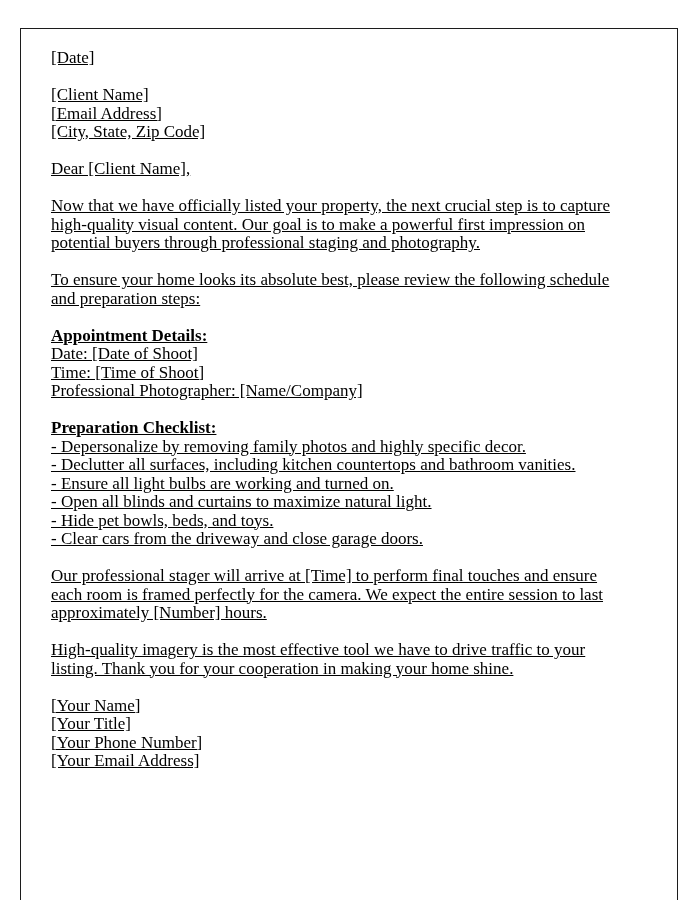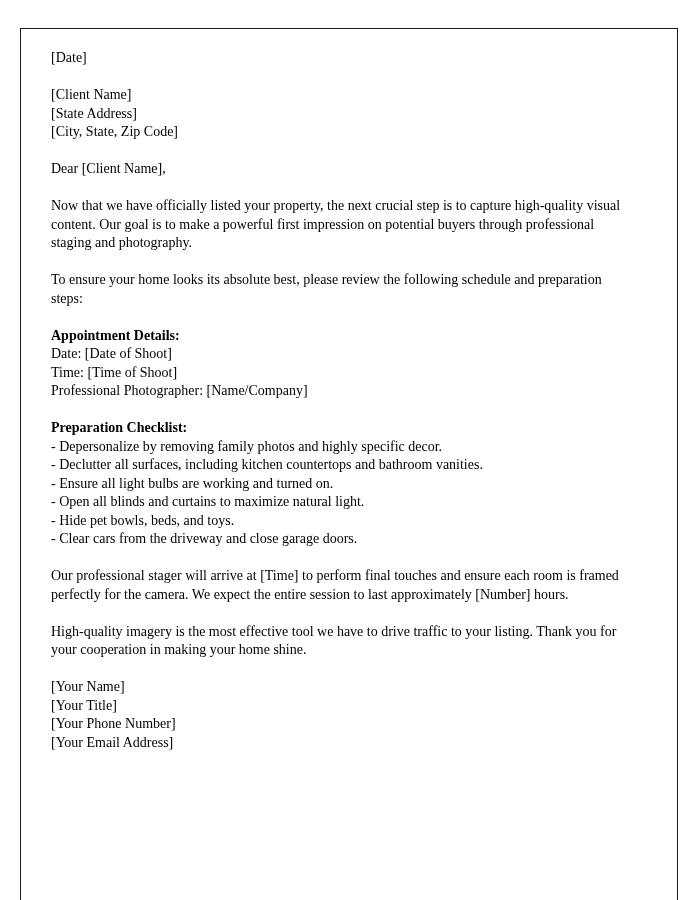--- a/index.html
+++ b/index.html
@@ -18,22 +18,23 @@
     top: 28px;
     width: 658px;
     height: 1060px; 
     border: 1px solid #1c1c1c;
     background: #ffffff;
     padding: 20px 46px 0 30px;
   }
   .doc {
     width: 100%;
     color: #000000;
-    font-size: 14px;
+    font-size: 17px;
     line-height: 18.5px;
+    text-decoration: underline;
   }
   p {
     margin: 0;
     padding: 0;
   }
   .block {
     margin-bottom: 18.5px;
   }
   .bold {
     font-weight: bold;
@@ -44,21 +45,21 @@
 
 <div class="page">
   <div class="doc">
 
     <div class="block">
       <p>[Date]</p>
     </div>
 
     <div class="block">
       <p>[Client Name]</p>
-      <p>[State Address]</p>
+      <p>[Email Address]</p>
       <p>[City, State, Zip Code]</p>
     </div>
 
 
     <div class="block">
       <p>Dear [Client Name],</p>
     </div>
 
     <div class="block">
       <p>Now that we have officially listed your property, the next crucial step is to capture high-quality visual content. Our goal is to make a powerful first impression on potential buyers through professional staging and photography.</p>

